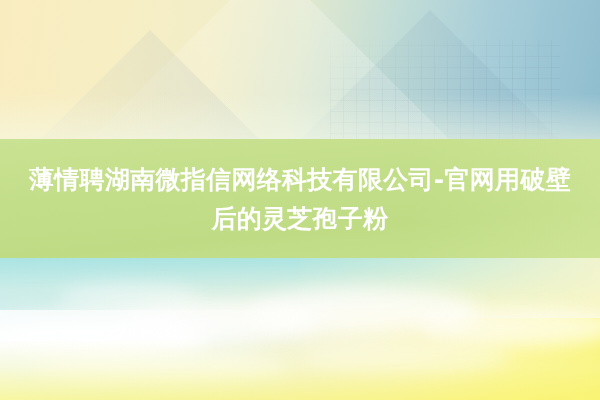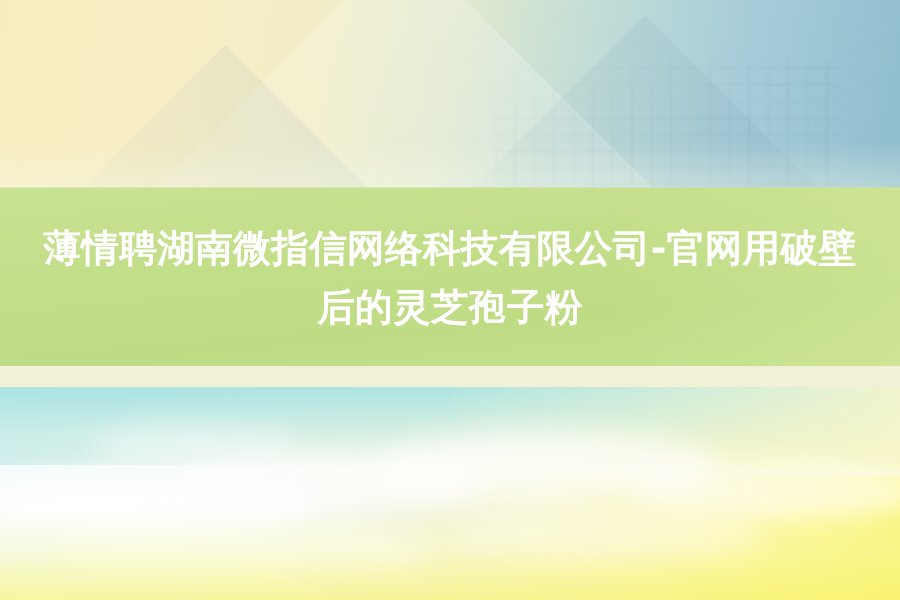--- a/index.html
+++ b/index.html
@@ -91,21 +91,21 @@
     bottom: 0;
     width: 600px;
     height: 46px;
     background: linear-gradient(180deg, rgba(255,255,255,0) 0%, rgba(245,250,232,0.55) 100%);
   }
 
   
   .title-banner {
     position: absolute;
     left: 0;
-    top: 125px;
+    top: 139px;
     width: 600px;
     height: 119px;
     background: linear-gradient(175deg,
         #c9e293 0%,
         #c3de89 38%,
         #bfdc85 70%,
         #c6e08d 100%);
     display: flex;
     align-items: center;
     justify-content: center;

